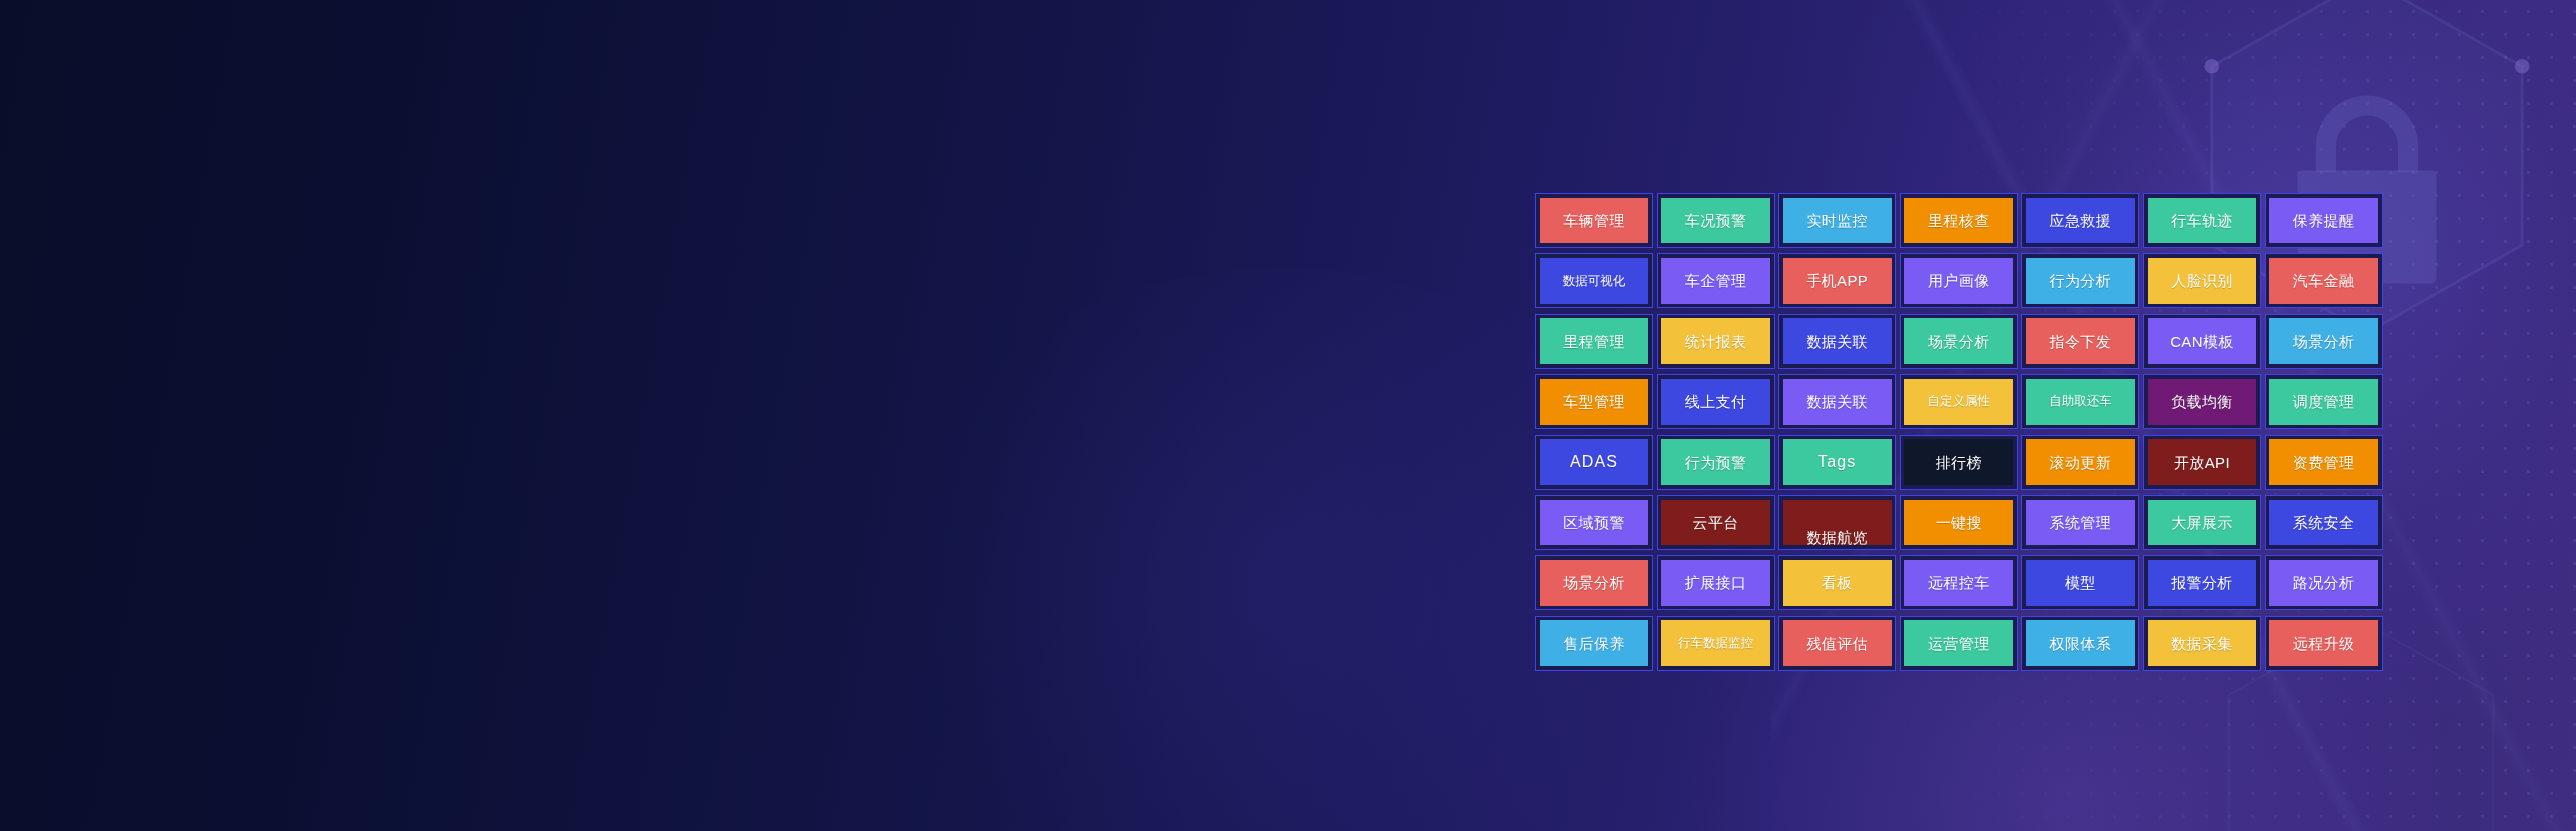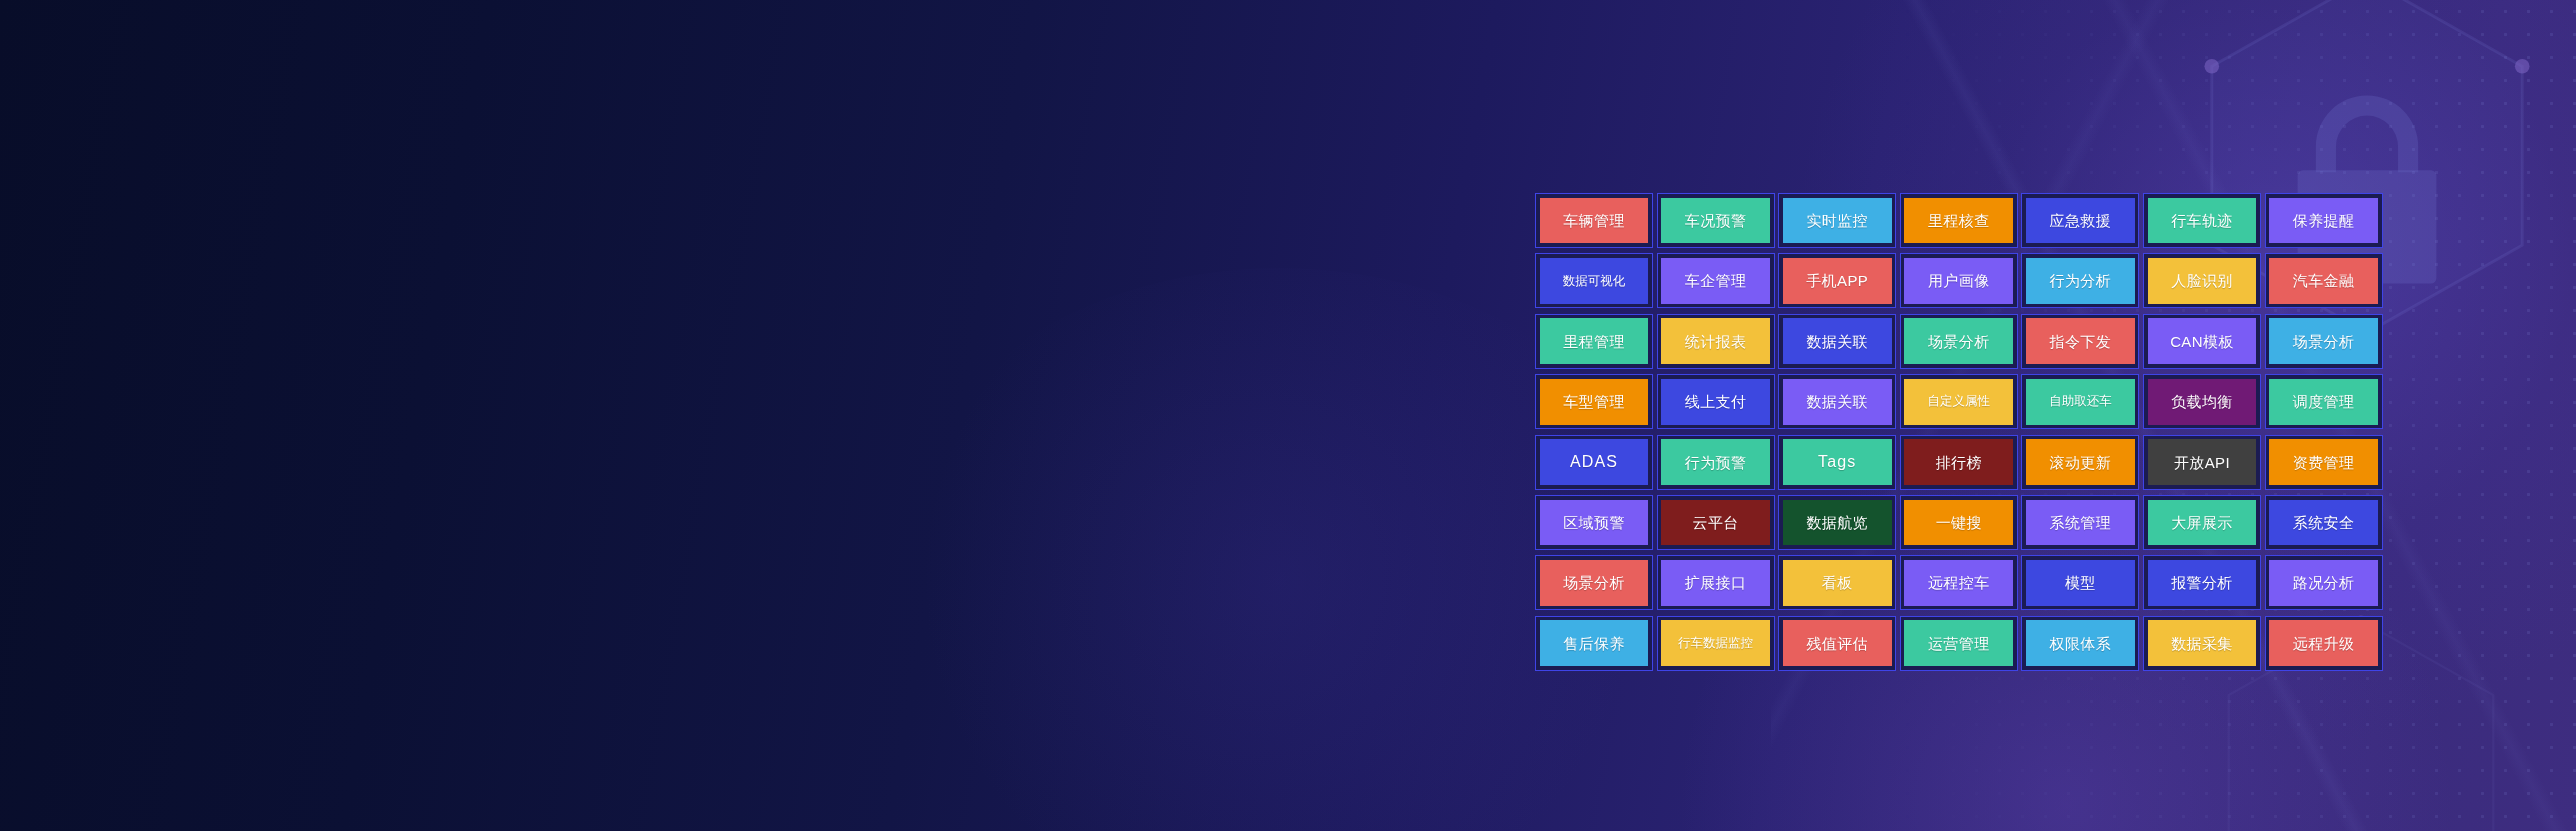--- a/index.html
+++ b/index.html
@@ -330,51 +330,51 @@
         <div class="tile-inner" style="background: rgb(60, 201, 160);">
           <span class="tile-label">行为预警</span>
         </div>
       </div>
       <div class="tile">
         <div class="tile-inner" style="background: rgb(60, 201, 160);">
           <span class="tile-label latin">Tags</span>
         </div>
       </div>
       <div class="tile">
-        <div class="tile-inner" style="background: #7f1d1d;">
+        <div class="tile-inner" style="background: #0f172a;">
           <span class="tile-label">排行榜</span>
         </div>
       </div>
       <div class="tile">
         <div class="tile-inner" style="background: rgb(241, 143, 0);">
           <span class="tile-label">滚动更新</span>
         </div>
       </div>
       <div class="tile">
-        <div class="tile-inner" style="background: #404040;">
+        <div class="tile-inner" style="background: #7f1d1d;">
           <span class="tile-label">开放API</span>
         </div>
       </div>
       <div class="tile">
         <div class="tile-inner" style="background: rgb(241, 143, 0);">
           <span class="tile-label">资费管理</span>
         </div>
       </div>
       <div class="tile">
         <div class="tile-inner" style="background: rgb(122, 92, 245);">
           <span class="tile-label">区域预警</span>
         </div>
       </div>
       <div class="tile">
         <div class="tile-inner" style="background: #7f1d1d;">
           <span class="tile-label">云平台</span>
         </div>
       </div>
       <div class="tile">
-        <div class="tile-inner" style="background: #14532d;">
+        <div class="tile-inner" style="background: #7f1d1d; align-items: flex-end;">
           <span class="tile-label">数据航览</span>
         </div>
       </div>
       <div class="tile">
         <div class="tile-inner" style="background: rgb(241, 143, 0);">
           <span class="tile-label">一键搜</span>
         </div>
       </div>
       <div class="tile">
         <div class="tile-inner" style="background: rgb(122, 92, 245);">

